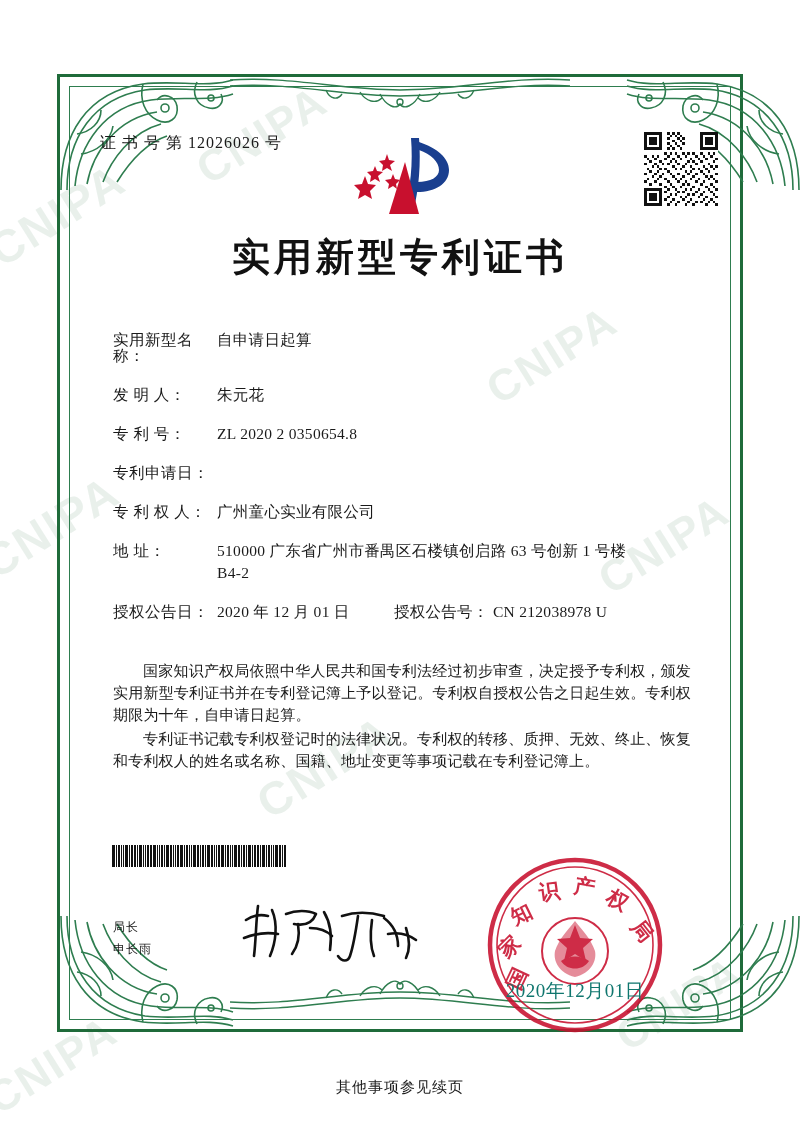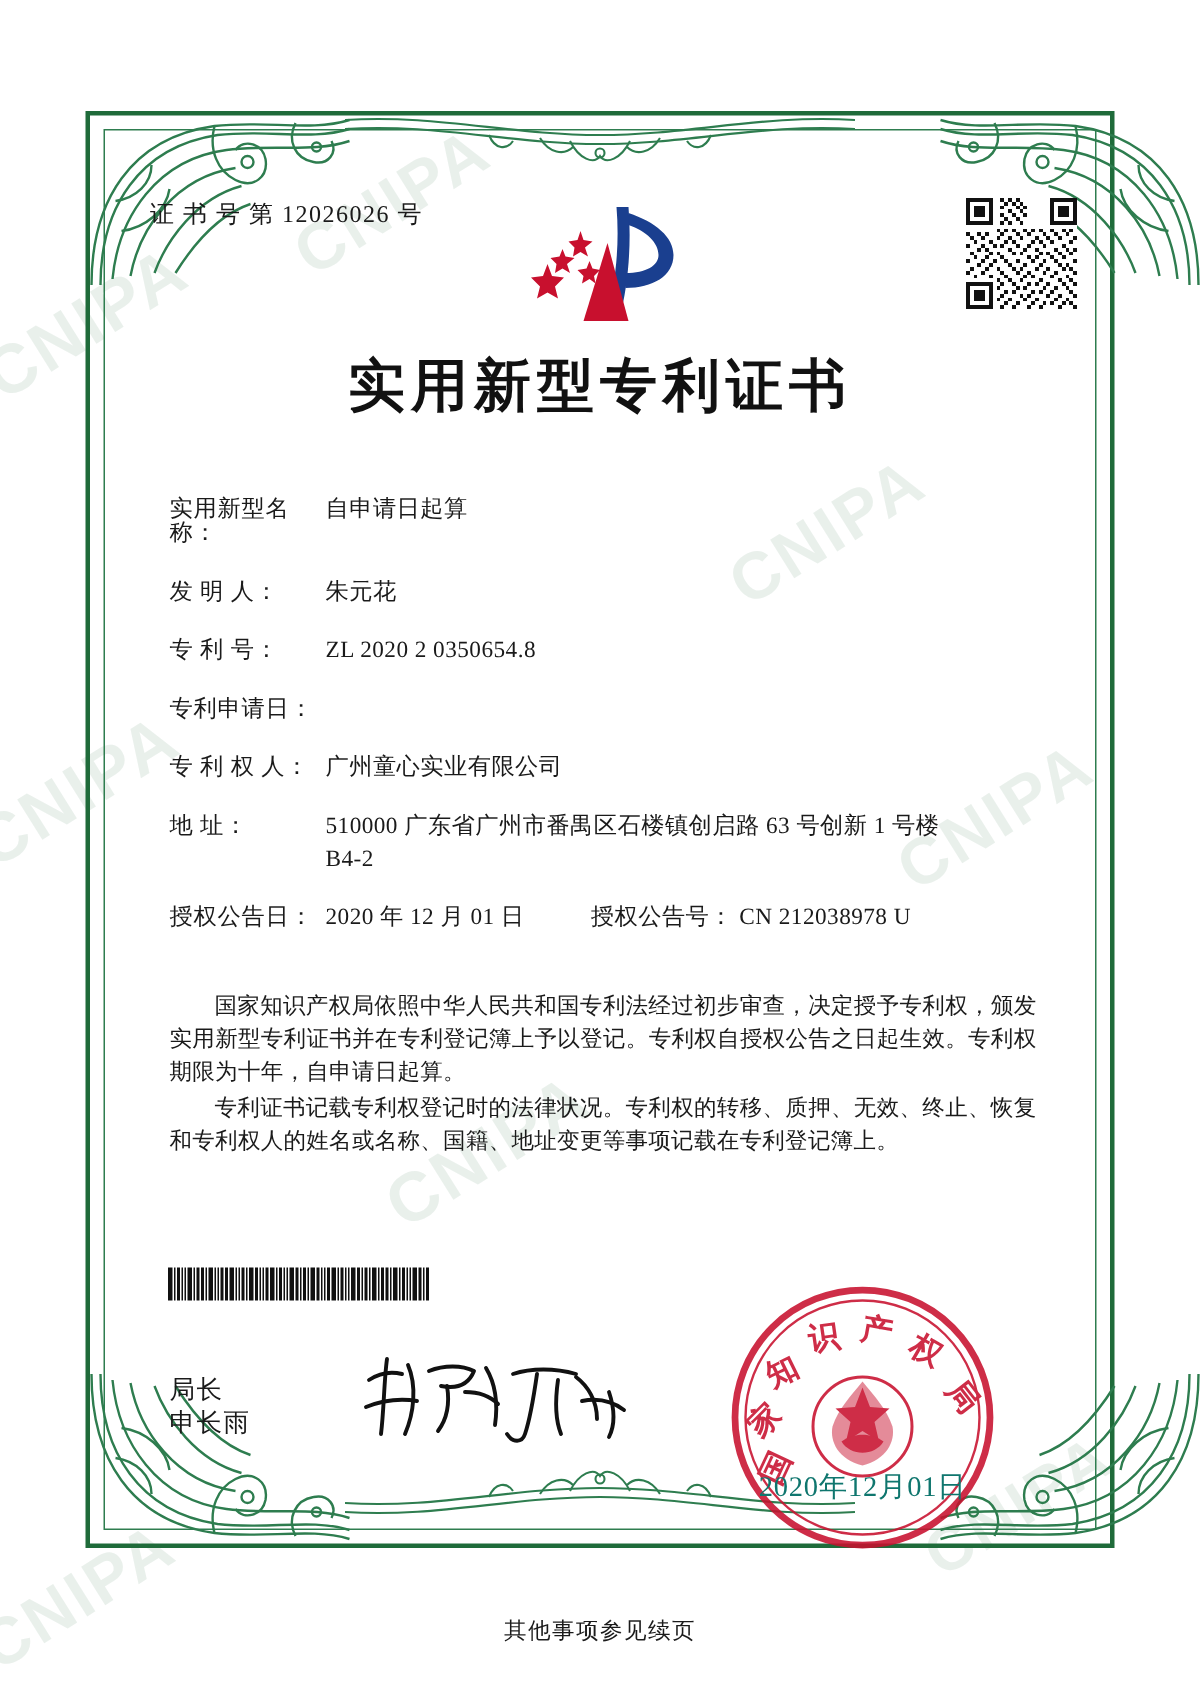--- a/index.html
+++ b/index.html
@@ -160,21 +160,21 @@
     left: 112px; top: 845px;
     height: 22px;
     display: flex;
     align-items: stretch;
   }
   .barcode i { display: block; background: #111; margin-right: 1px; }
 
   .signer {
     position: absolute;
     left: 113px; top: 916px;
-    font-size: 17px;
+    font-size: 12px;
     line-height: 22px;
     letter-spacing: 1px;
   }
 
   .signature {
     position: absolute;
     left: 238px; top: 898px;
     width: 190px; height: 70px;
   }
 

